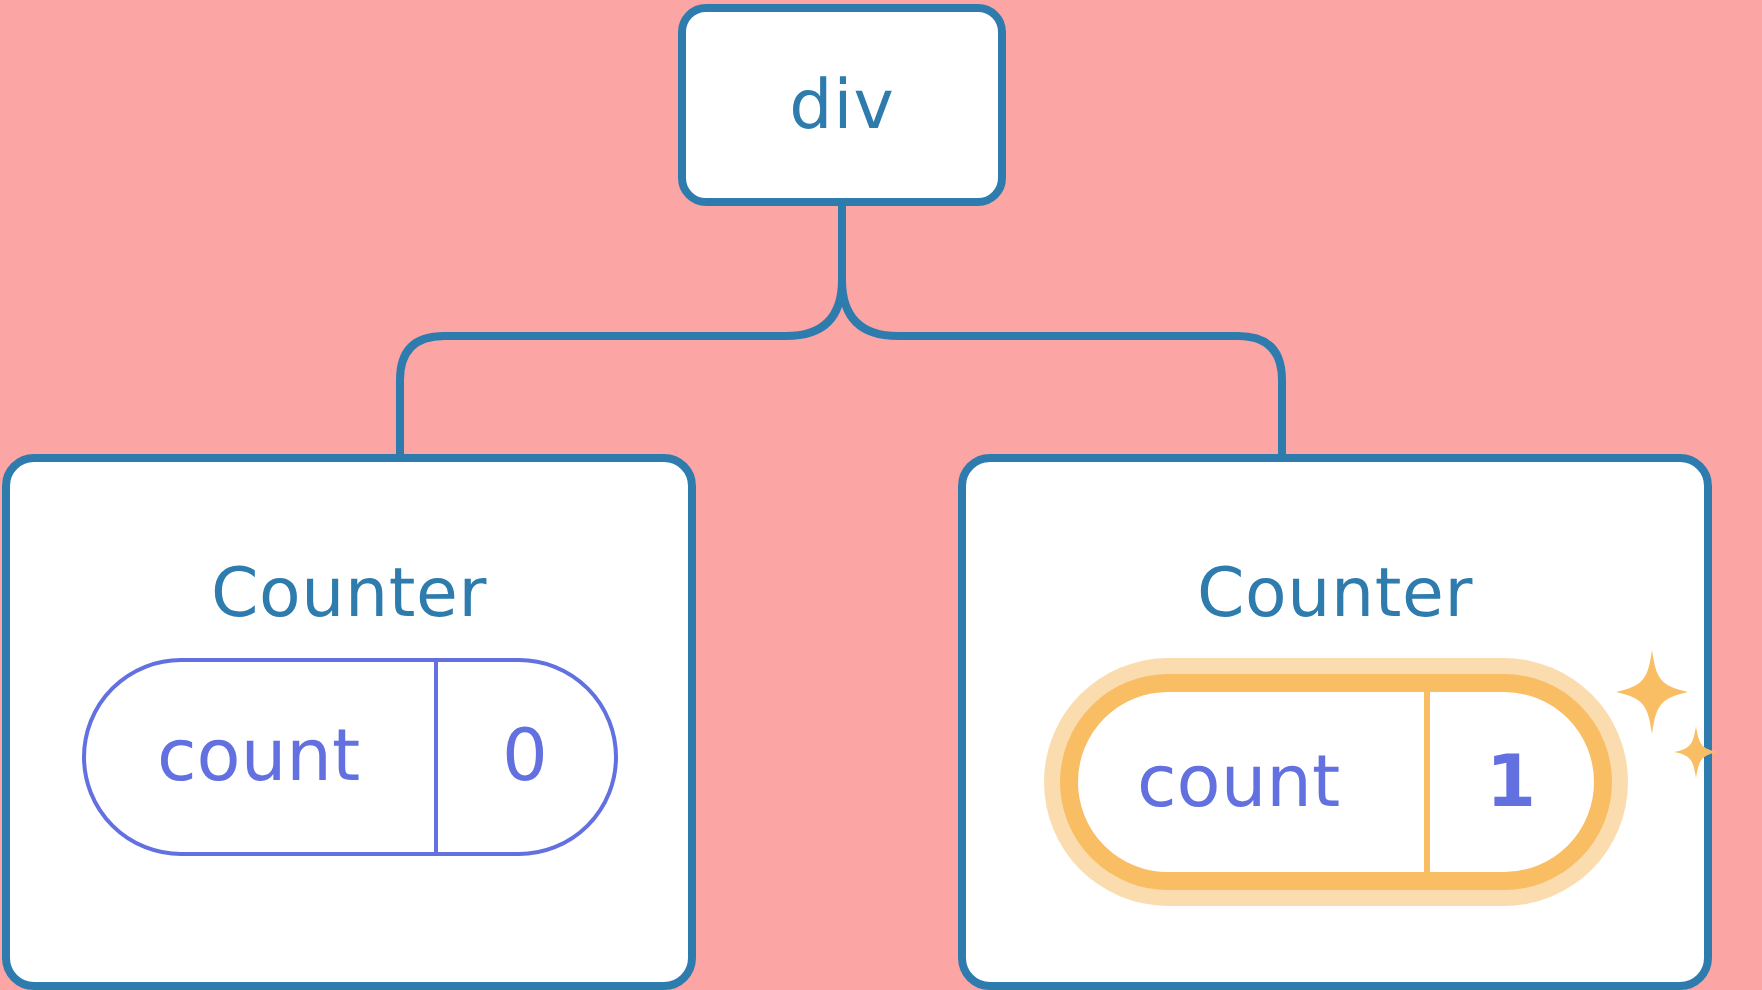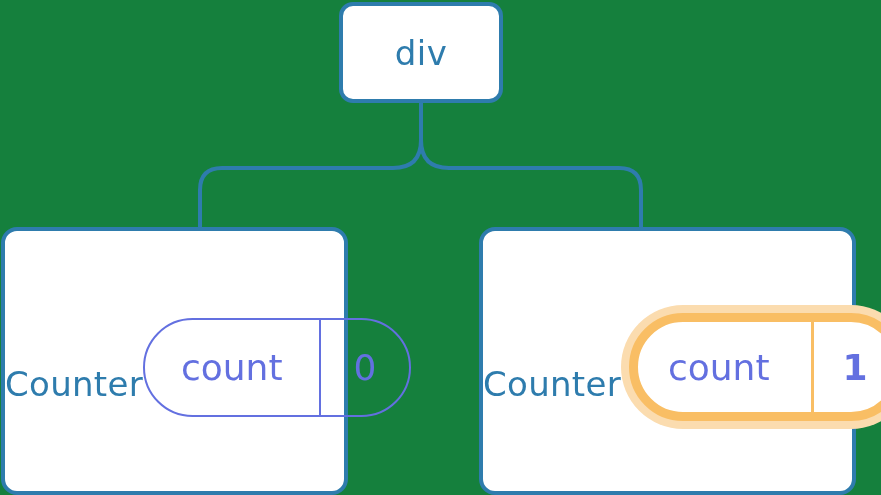--- a/index.html
+++ b/index.html
@@ -9,21 +9,21 @@
   body {
     width: 881px;
     height: 495px;
     overflow: hidden;
     font-family: "DejaVu Sans", "Liberation Sans", sans-serif;
   }
   #stage {
     position: relative;
     width: 881px;
     height: 495px;
-    background: #15803d;
+    background: #fca5a5;
   }
 
   
   #connectors {
     position: absolute;
     left: 0;
     top: 0;
     width: 881px;
     height: 495px;
   }
@@ -51,21 +51,21 @@
     letter-spacing: 0.5px;
   }
 
   .counter-card {
     position: absolute;
     background: #ffffff;
     border: 4px solid #2e7cad;
     border-radius: 16px;
     box-sizing: border-box;
     display: flex;
-    flex-direction: row;
+    flex-direction: column;
     align-items: center;
   }
   #counter-left {
     left: 1px;
     top: 227px;
     width: 347px;
     height: 268px;
   }
   #counter-right {
     left: 479px;

